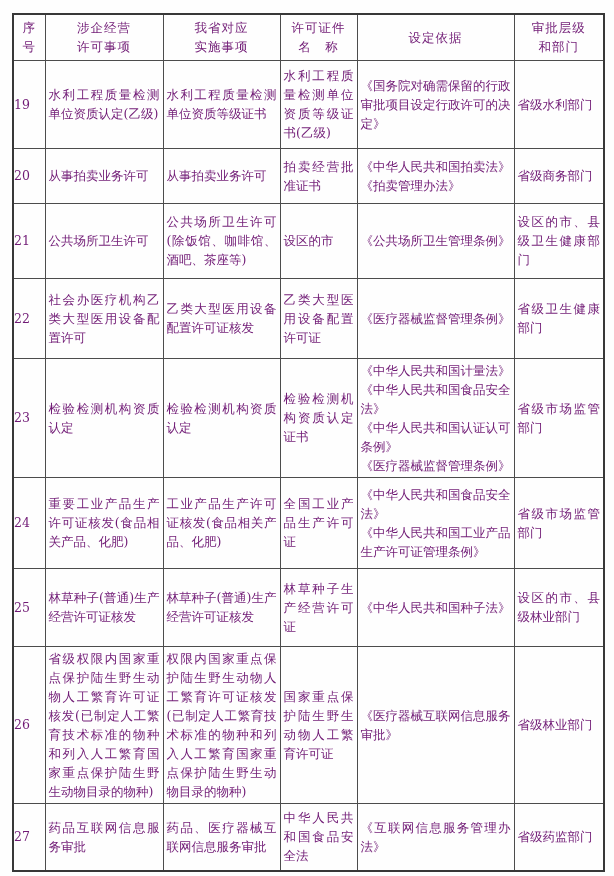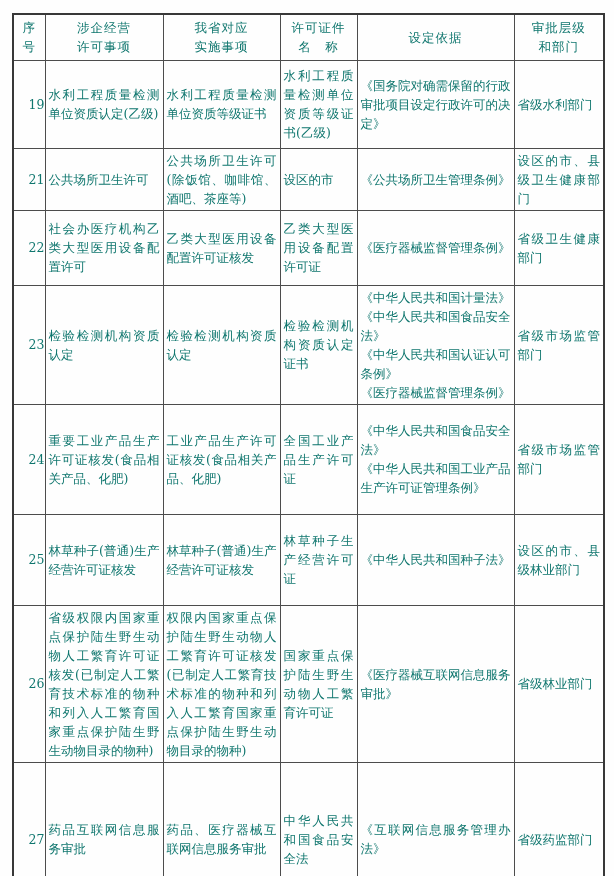--- a/index.html
+++ b/index.html
@@ -6,21 +6,21 @@
     margin: 0;
     padding: 0;
     background: #ffffff;
   }
   .page {
     position: relative;
     width: 614px;
     height: 876px;
     background: #fefefe;
     font-family: "DejaVu Serif", "Liberation Serif", serif;
-    color: #0f766e;
+    color: #701a75;
     overflow: hidden;
   }
   table.lic-table {
     position: absolute;
     left: 12px;
     top: 13px;
     width: 591px;
     border-collapse: collapse;
     table-layout: fixed;
     border: 2px solid #383838;
@@ -40,21 +40,21 @@
     text-align: center;
     white-space: pre-line;
     letter-spacing: 1px;
   }
   .lic-table td {
     text-align: justify;
     text-justify: inter-ideograph;
     white-space: pre-line;
   }
   .lic-table td.serial {
-    text-align: right;
+    text-align: left;
     padding: 0;
     white-space: normal;
   }
   
   col.c-serial      { width: 32px; }
   col.c-item        { width: 118px; }
   col.c-provincial  { width: 117px; }
   col.c-certificate { width: 77px; }
   col.c-basis       { width: 157px; }
   col.c-authority   { width: 90px; }
@@ -98,20 +98,29 @@
       </tr>
     </thead>
     <tbody>
         <tr>
       <td class="serial">19</td>
       <td>水利工程质量检测单位资质认定(乙级)</td>
       <td>水利工程质量检测单位资质等级证书</td>
       <td>水利工程质量检测单位资质等级证书(乙级)</td>
       <td>《国务院对确需保留的行政审批项目设定行政许可的决定》</td>
       <td>省级水利部门</td>
+    </tr>
+        <tr>
+      <td class="serial">20</td>
+      <td>从事拍卖业务许可</td>
+      <td>从事拍卖业务许可</td>
+      <td>拍卖经营批准证书</td>
+      <td>《中华人民共和国拍卖法》
+《拍卖管理办法》</td>
+      <td>省级商务部门</td>
     </tr>
         <tr>
       <td class="serial">21</td>
       <td>公共场所卫生许可</td>
       <td>公共场所卫生许可(除饭馆、咖啡馆、酒吧、茶座等)</td>
       <td>设区的市</td>
       <td>《公共场所卫生管理条例》</td>
       <td>设区的市、县级卫生健康部门</td>
     </tr>
         <tr>

